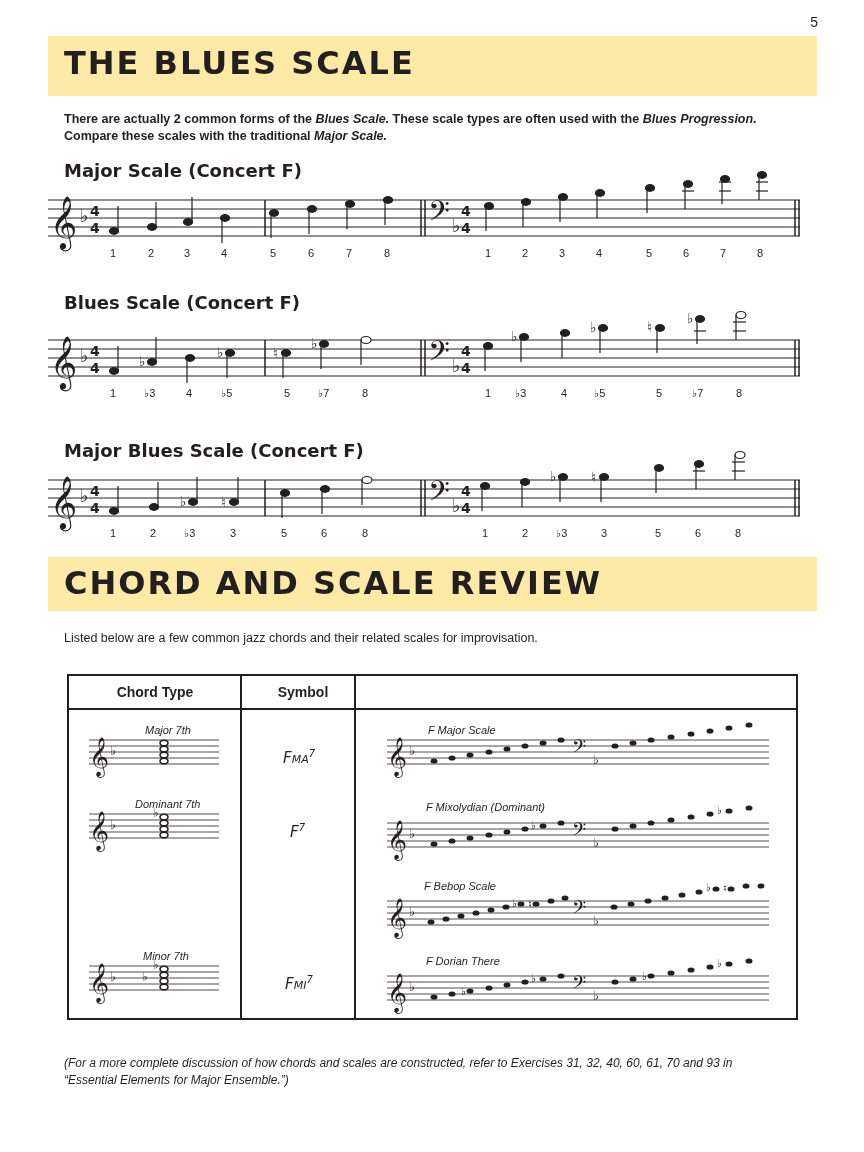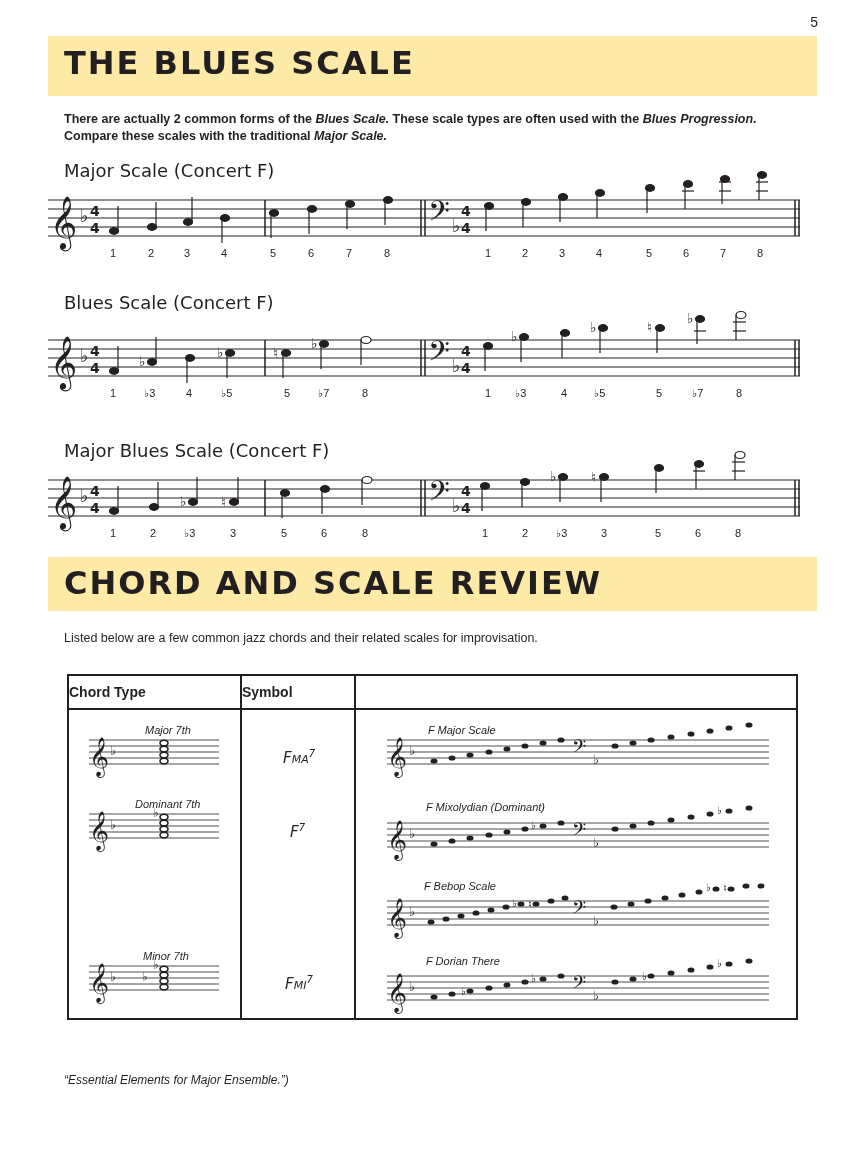--- a/index.html
+++ b/index.html
@@ -9,25 +9,25 @@
   .page-number { right: 46px; top: 14px; font-size: 14px; font-family: "Liberation Sans", sans-serif; }
   .banner { left: 48px; width: 769px; background: #fdeaa7; }
   .banner-title { position: absolute; left: 16px; font-family: "DejaVu Sans", sans-serif; font-weight: bold;
                   letter-spacing: 2px; color: #231f20; transform-origin: left center; }
   .banner1 { top: 36px; height: 60px; }
   .banner1 .banner-title { top: 8px; font-size: 32px; transform: scaleX(1.0); }
   .banner2 { top: 557px; height: 54px; }
   .banner2 .banner-title { top: 7px; font-size: 32px; }
   .intro { left: 64px; top: 111px; font-size: 12.5px; line-height: 17px; width: 700px; font-weight: bold; }
   .intro i { font-style: italic; }
-  .scale-heading { left: 64px; font-size: 18px; font-weight: normal; font-family: "DejaVu Sans", sans-serif; }
+  .scale-heading { left: 64px; font-size: 18px; font-weight: bold; font-family: "DejaVu Sans", sans-serif; }
   .staff-svg { left: 0; }
   .review-intro { left: 64px; top: 631px; font-size: 12.5px; }
   .table { left: 67px; top: 674px; width: 731px; height: 346px; border: 2px solid #231f20; box-sizing: border-box; }
-  .th { position: absolute; top: 0; height: 33px; line-height: 33px; font-weight: bold; font-size: 14px; }
+  .th { position: absolute; top: 0; height: 33px; line-height: 33px; text-align: center; font-weight: bold; font-size: 14px; }
   .vline { position: absolute; top: 0; bottom: 0; width: 2px; background: #231f20; }
   .hline { position: absolute; left: 0; right: 0; top: 32px; height: 2px; background: #231f20; }
   .chord-label { position: absolute; font-style: italic; font-size: 11px; }
   .symbol { position: absolute; font-family: "DejaVu Sans", sans-serif; font-size: 15px; font-style: italic; }
   .symbol sup { font-size: 10px; }
   .scale-label { position: absolute; font-style: italic; font-size: 11px; }
   .footnote { left: 64px; top: 1055px; font-size: 12px; font-style: italic; line-height: 17px; width: 700px; }
 </style>
 </head>
 <body>
@@ -415,15 +415,15 @@
         <ellipse cx="641" cy="-9" rx="3.5" ry="2.6"></ellipse>
         <ellipse cx="660" cy="-12" rx="3.5" ry="2.6"></ellipse>
         <ellipse cx="680" cy="-15" rx="3.5" ry="2.6"></ellipse>
       <text x="573" y="4" font-size="11" font-family="DejaVu Sans, sans-serif">♭</text>
         <text x="648" y="-9" font-size="11" font-family="DejaVu Sans, sans-serif">♭</text>
     </g>
   </svg>
 </div>
 
 <div class="abs footnote">
-  <br>
+  <span>(For a more complete discussion of how chords and scales are constructed, refer to Exercises 31, 32, 40, 60, 61, 70 and 93 in</span><br>
   <span>“Essential Elements for Major Ensemble.”)</span>
 </div>
 
 </body></html>

